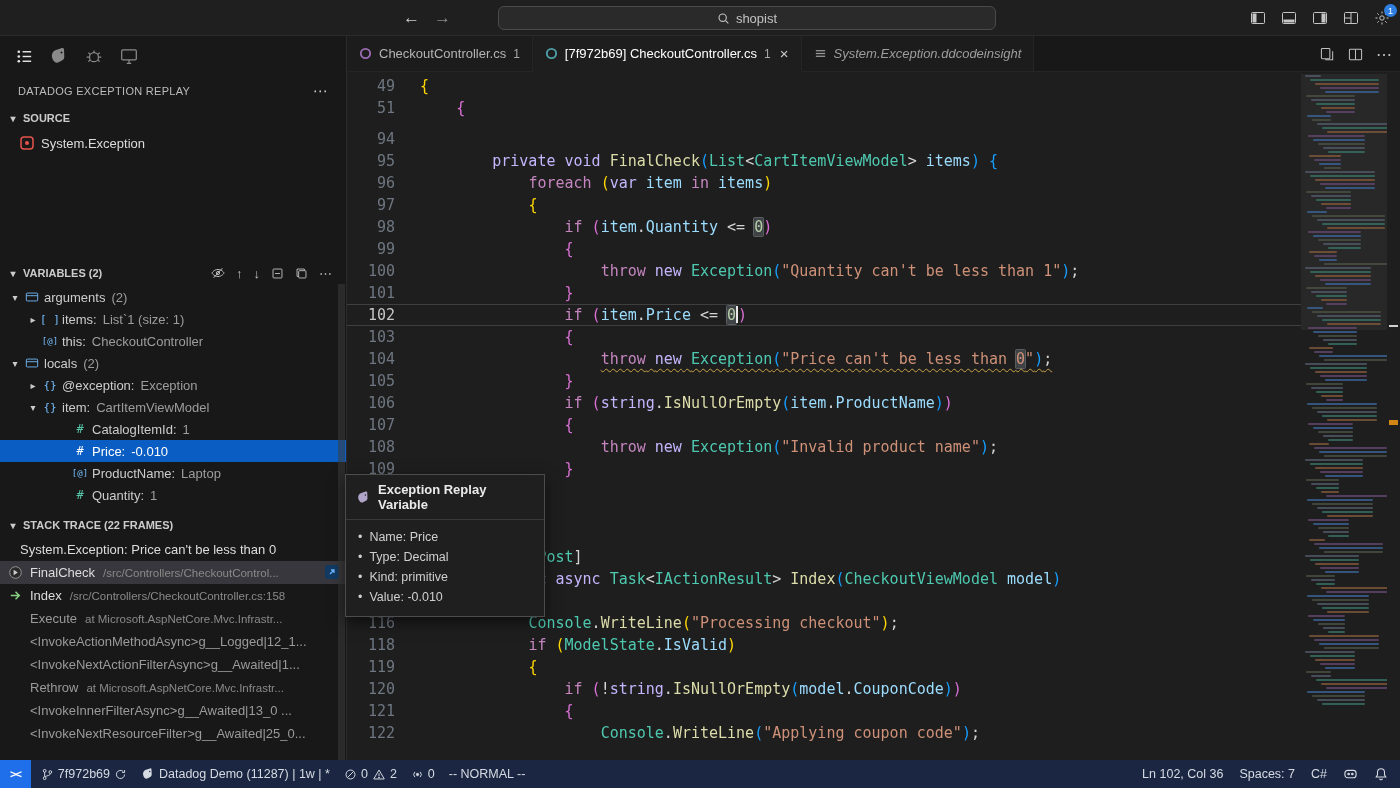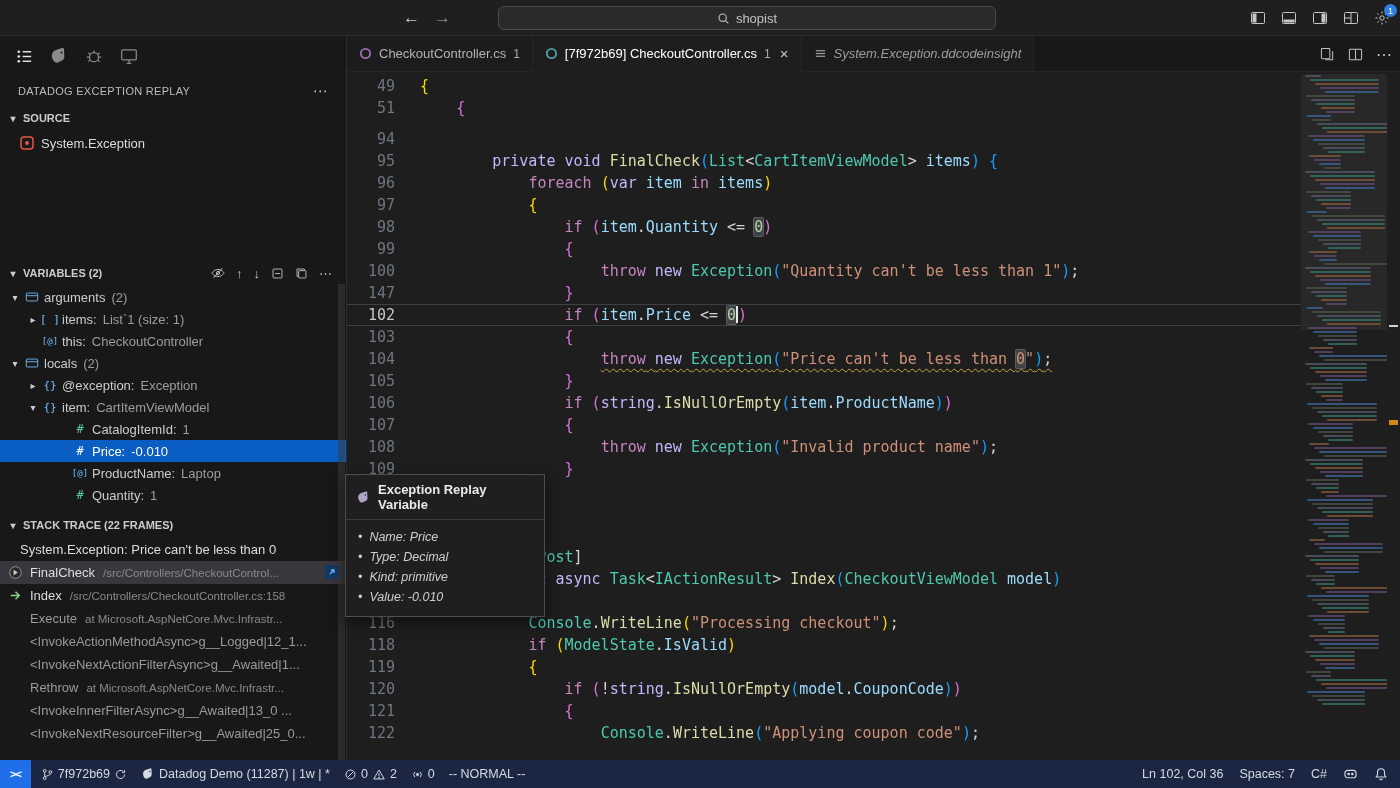--- a/index.html
+++ b/index.html
@@ -81,21 +81,21 @@
 
   .minimap{width:86px;flex:none;position:relative;padding-top:3px;overflow:hidden;}
   .mm-slider{position:absolute;left:0;right:0;top:2px;height:256px;background:rgba(130,130,130,.11);}
   .ruler{width:13px;flex:none;position:relative;}
   .mark-cursor{position:absolute;top:253px;left:2px;width:9px;height:2px;background:#d0d0d0;}
   .mark-warn{position:absolute;top:348px;left:2px;width:9px;height:5px;background:#d18616;}
 
   
   .dbg-tooltip{position:absolute;left:-2px;top:438px;width:200px;background:#1f1f1f;border:1px solid #4c4c4c;box-shadow:0 5px 14px rgba(0,0,0,.55);z-index:50;}
   .dbg-tooltip .tt-head{display:flex;align-items:center;gap:7px;padding:7px 10px;border-bottom:1px solid #3a3a3a;font-weight:bold;font-size:13px;color:#eaeaea;}
-  .dbg-tooltip ul{list-style:none;padding:7px 10px 9px 12px;font-style:italic;}
+  .dbg-tooltip ul{list-style:none;padding:7px 10px 9px 12px;}
   .dbg-tooltip li{font-size:12.5px;color:#cfcfcf;line-height:20px;}
   .dbg-tooltip li::before{content:"•";margin-right:7px;color:#cfcfcf;}
 
   
   .statusbar{height:28px;background:#1b2742;display:flex;align-items:center;font-size:12.5px;color:#d6dae2;}
   .sb-remote{height:100%;background:#1f6feb;color:#ffffff;display:flex;align-items:center;padding:0 10px;font-weight:bold;font-size:11px;letter-spacing:-1px;flex:none;}
   .sb-left{display:flex;align-items:center;gap:14px;padding-left:10px;}
   .sb-item{display:flex;align-items:center;gap:4px;white-space:nowrap;}
   .sb-right{margin-left:auto;display:flex;align-items:center;gap:16px;padding-right:12px;}
 </style>
@@ -435,21 +435,21 @@
       <div class="code-col" id="code-lines">
           <div class="code-line"><span class="ln">49</span><span class="lc"><span class="tk-b1">{</span></span></div>
           <div class="code-line"><span class="ln">51</span><span class="lc"><span class="tk-pn">    </span><span class="tk-b2">{</span></span></div>
           <div class="code-line gap"><span class="ln">94</span><span class="lc"></span></div>
           <div class="code-line"><span class="ln">95</span><span class="lc"><span class="tk-pn">        </span><span class="tk-kw">private</span><span class="tk-pn"> </span><span class="tk-kw">void</span><span class="tk-pn"> </span><span class="tk-fn">FinalCheck</span><span class="tk-b3">(</span><span class="tk-ty">List</span><span class="tk-pn">&lt;</span><span class="tk-ty">CartItemViewModel</span><span class="tk-pn">&gt;</span><span class="tk-pn"> </span><span class="tk-vr">items</span><span class="tk-b3">)</span><span class="tk-pn"> </span><span class="tk-b3">{</span></span></div>
           <div class="code-line"><span class="ln">96</span><span class="lc"><span class="tk-pn">            </span><span class="tk-ct">foreach</span><span class="tk-pn"> </span><span class="tk-b1">(</span><span class="tk-kw">var</span><span class="tk-pn"> </span><span class="tk-vr">item</span><span class="tk-pn"> </span><span class="tk-ct">in</span><span class="tk-pn"> </span><span class="tk-vr">items</span><span class="tk-b1">)</span></span></div>
           <div class="code-line"><span class="ln">97</span><span class="lc"><span class="tk-pn">            </span><span class="tk-b1">{</span></span></div>
           <div class="code-line"><span class="ln">98</span><span class="lc"><span class="tk-pn">                </span><span class="tk-ct">if</span><span class="tk-pn"> </span><span class="tk-b2">(</span><span class="tk-vr">item</span><span class="tk-pn">.</span><span class="tk-vr">Quantity</span><span class="tk-pn"> &lt;= </span><span class="tk-nm m">0</span><span class="tk-b2">)</span></span></div>
           <div class="code-line"><span class="ln">99</span><span class="lc"><span class="tk-pn">                </span><span class="tk-b2">{</span></span></div>
           <div class="code-line"><span class="ln">100</span><span class="lc"><span class="tk-pn">                    </span><span class="tk-ct">throw</span><span class="tk-pn"> </span><span class="tk-kw">new</span><span class="tk-pn"> </span><span class="tk-ty">Exception</span><span class="tk-b3">(</span><span class="tk-st">"Quantity can't be less than 1"</span><span class="tk-b3">)</span><span class="tk-pn">;</span></span></div>
-          <div class="code-line"><span class="ln">147</span><span class="lc"><span class="tk-pn">                </span><span class="tk-b2">}</span></span></div>
+          <div class="code-line"><span class="ln">101</span><span class="lc"><span class="tk-pn">                </span><span class="tk-b2">}</span></span></div>
           <div class="code-line cur"><span class="ln lnc">102</span><span class="lc"><span class="tk-pn">                </span><span class="tk-ct">if</span><span class="tk-pn"> </span><span class="tk-b2">(</span><span class="tk-vr">item</span><span class="tk-pn">.</span><span class="tk-vr">Price</span><span class="tk-pn"> &lt;= </span><span class="tk-nm m">0</span><span class="cursor"></span><span class="tk-b2">)</span></span></div>
           <div class="code-line"><span class="ln">103</span><span class="lc"><span class="tk-pn">                </span><span class="tk-b2">{</span></span></div>
           <div class="code-line"><span class="ln">104</span><span class="lc"><span class="tk-pn">                    </span><span class="tk-ct squig">throw</span><span class="tk-pn squig"> </span><span class="tk-kw squig">new</span><span class="tk-pn squig"> </span><span class="tk-ty squig">Exception</span><span class="tk-b3 squig">(</span><span class="tk-st squig">"Price can't be less than </span><span class="tk-st m squig">0</span><span class="tk-st squig">"</span><span class="tk-b3 squig">)</span><span class="tk-pn squig">;</span></span></div>
           <div class="code-line"><span class="ln">105</span><span class="lc"><span class="tk-pn">                </span><span class="tk-b2">}</span></span></div>
           <div class="code-line"><span class="ln">106</span><span class="lc"><span class="tk-pn">                </span><span class="tk-ct">if</span><span class="tk-pn"> </span><span class="tk-b2">(</span><span class="tk-kw">string</span><span class="tk-pn">.</span><span class="tk-fn">IsNullOrEmpty</span><span class="tk-b3">(</span><span class="tk-vr">item</span><span class="tk-pn">.</span><span class="tk-vr">ProductName</span><span class="tk-b3">)</span><span class="tk-b2">)</span></span></div>
           <div class="code-line"><span class="ln">107</span><span class="lc"><span class="tk-pn">                </span><span class="tk-b2">{</span></span></div>
           <div class="code-line"><span class="ln">108</span><span class="lc"><span class="tk-pn">                    </span><span class="tk-ct">throw</span><span class="tk-pn"> </span><span class="tk-kw">new</span><span class="tk-pn"> </span><span class="tk-ty">Exception</span><span class="tk-b3">(</span><span class="tk-st">"Invalid product name"</span><span class="tk-b3">)</span><span class="tk-pn">;</span></span></div>
           <div class="code-line"><span class="ln">109</span><span class="lc"><span class="tk-pn">                </span><span class="tk-b2">}</span></span></div>
           <div class="code-line"><span class="ln">110</span><span class="lc"><span class="tk-pn">            </span><span class="tk-b1">}</span></span></div>
           <div class="code-line"><span class="ln">111</span><span class="lc"><span class="tk-pn">        </span><span class="tk-b3">}</span></span></div>

